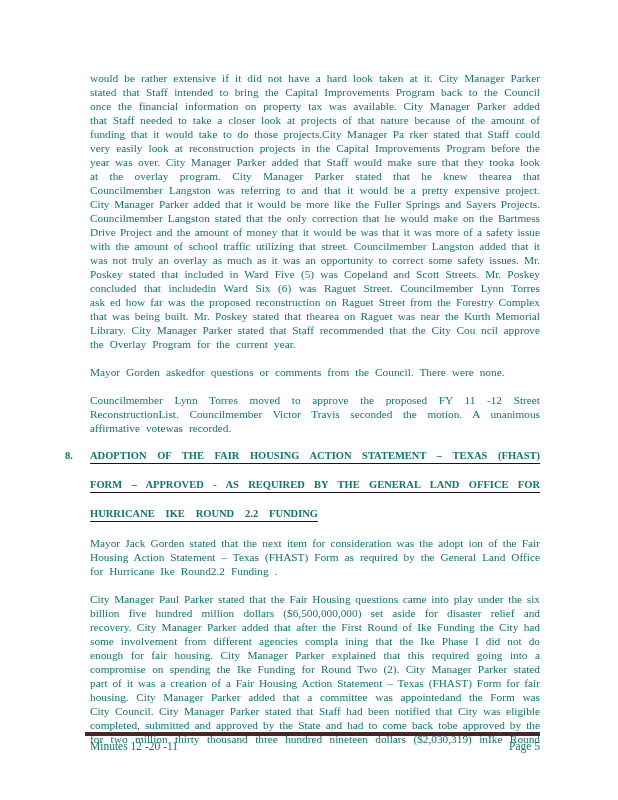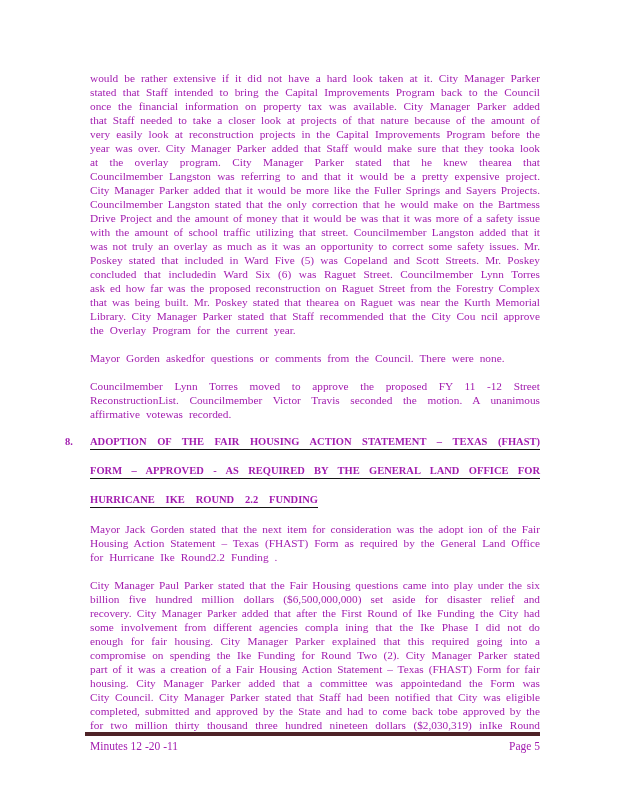--- a/index.html
+++ b/index.html
@@ -70,27 +70,28 @@
     width: 450px;
     display: flex;
     justify-content: space-between;
     font-size: 11.5px;
     line-height: 14px;
   }
 </style>
 </head>
 <body>
 
-<div class="page" style="color: #a21caf;">
+<div class="page" style="color: #0f766e;">
   <div class="content">
       <div class="para">
         <div class="line">would be rather extensive if it did not have a hard look taken at it. City Manager Parker</div>
         <div class="line">stated that Staff intended to bring the Capital Improvements Program back to the Council</div>
         <div class="line">once the financial information on property tax was available. City Manager Parker added</div>
         <div class="line">that Staff needed to take a closer look at projects of that nature because of the amount of</div>
+        <div class="line">funding that it would take to do those projects.City Manager Pa rker stated that Staff could</div>
         <div class="line">very easily look at reconstruction projects in the Capital Improvements Program before the</div>
         <div class="line">year was over. City Manager Parker added that Staff would make sure that they tooka look</div>
         <div class="line">at the overlay program. City Manager Parker stated that he knew thearea that</div>
         <div class="line">Councilmember Langston was referring to and that it would be a pretty expensive project.</div>
         <div class="line">City Manager Parker added that it would be more like the Fuller Springs and Sayers Projects.</div>
         <div class="line">Councilmember Langston stated that the only correction that he would make on the Bartmess</div>
         <div class="line">Drive Project and the amount of money that it would be was that it was more of a safety issue</div>
         <div class="line">with the amount of school traffic utilizing that street. Councilmember Langston added that it</div>
         <div class="line">was not truly an overlay as much as it was an opportunity to correct some safety issues. Mr.</div>
         <div class="line">Poskey stated that included in Ward Five (5) was Copeland and Scott Streets. Mr. Poskey</div>

